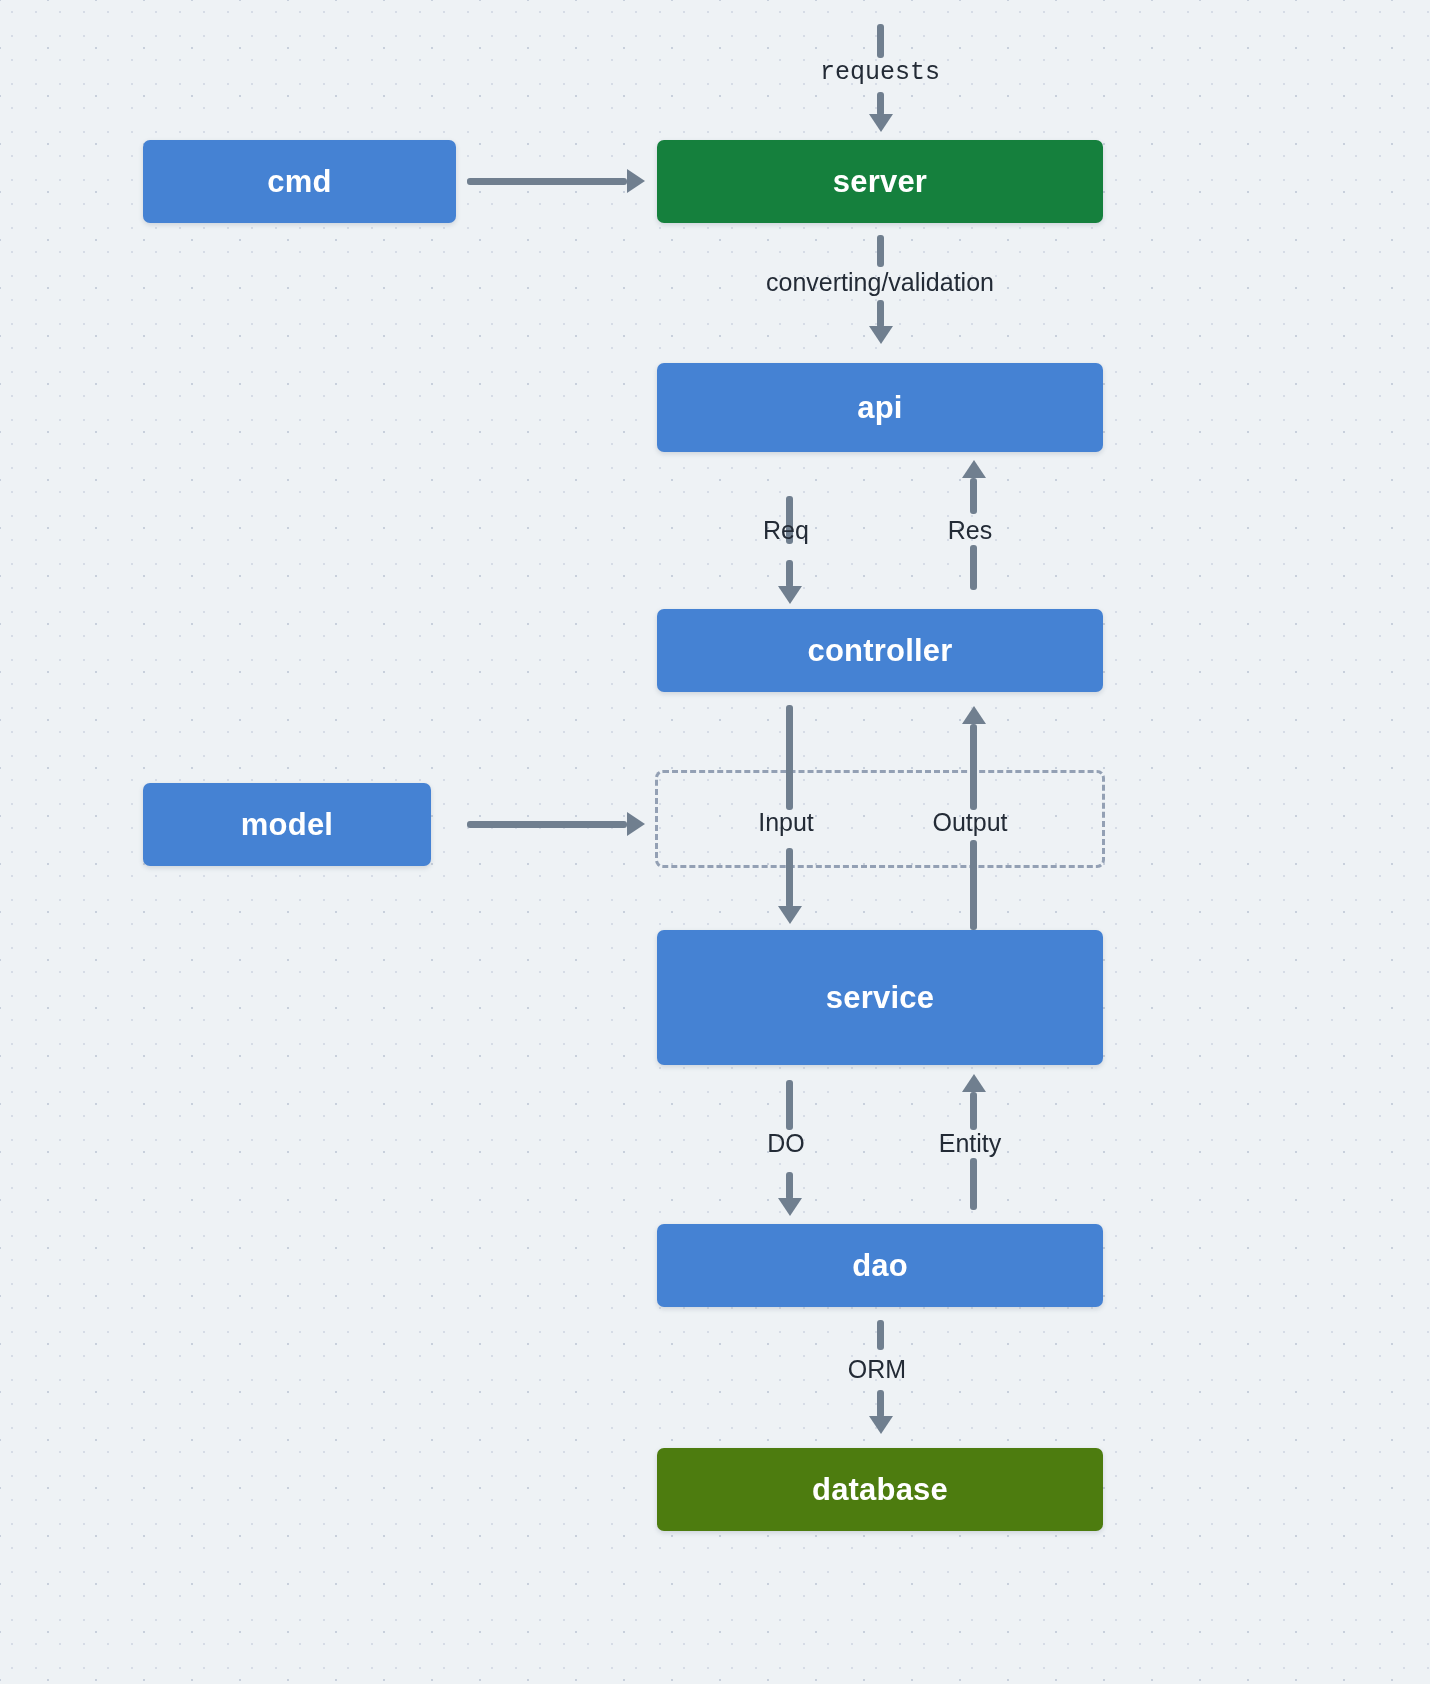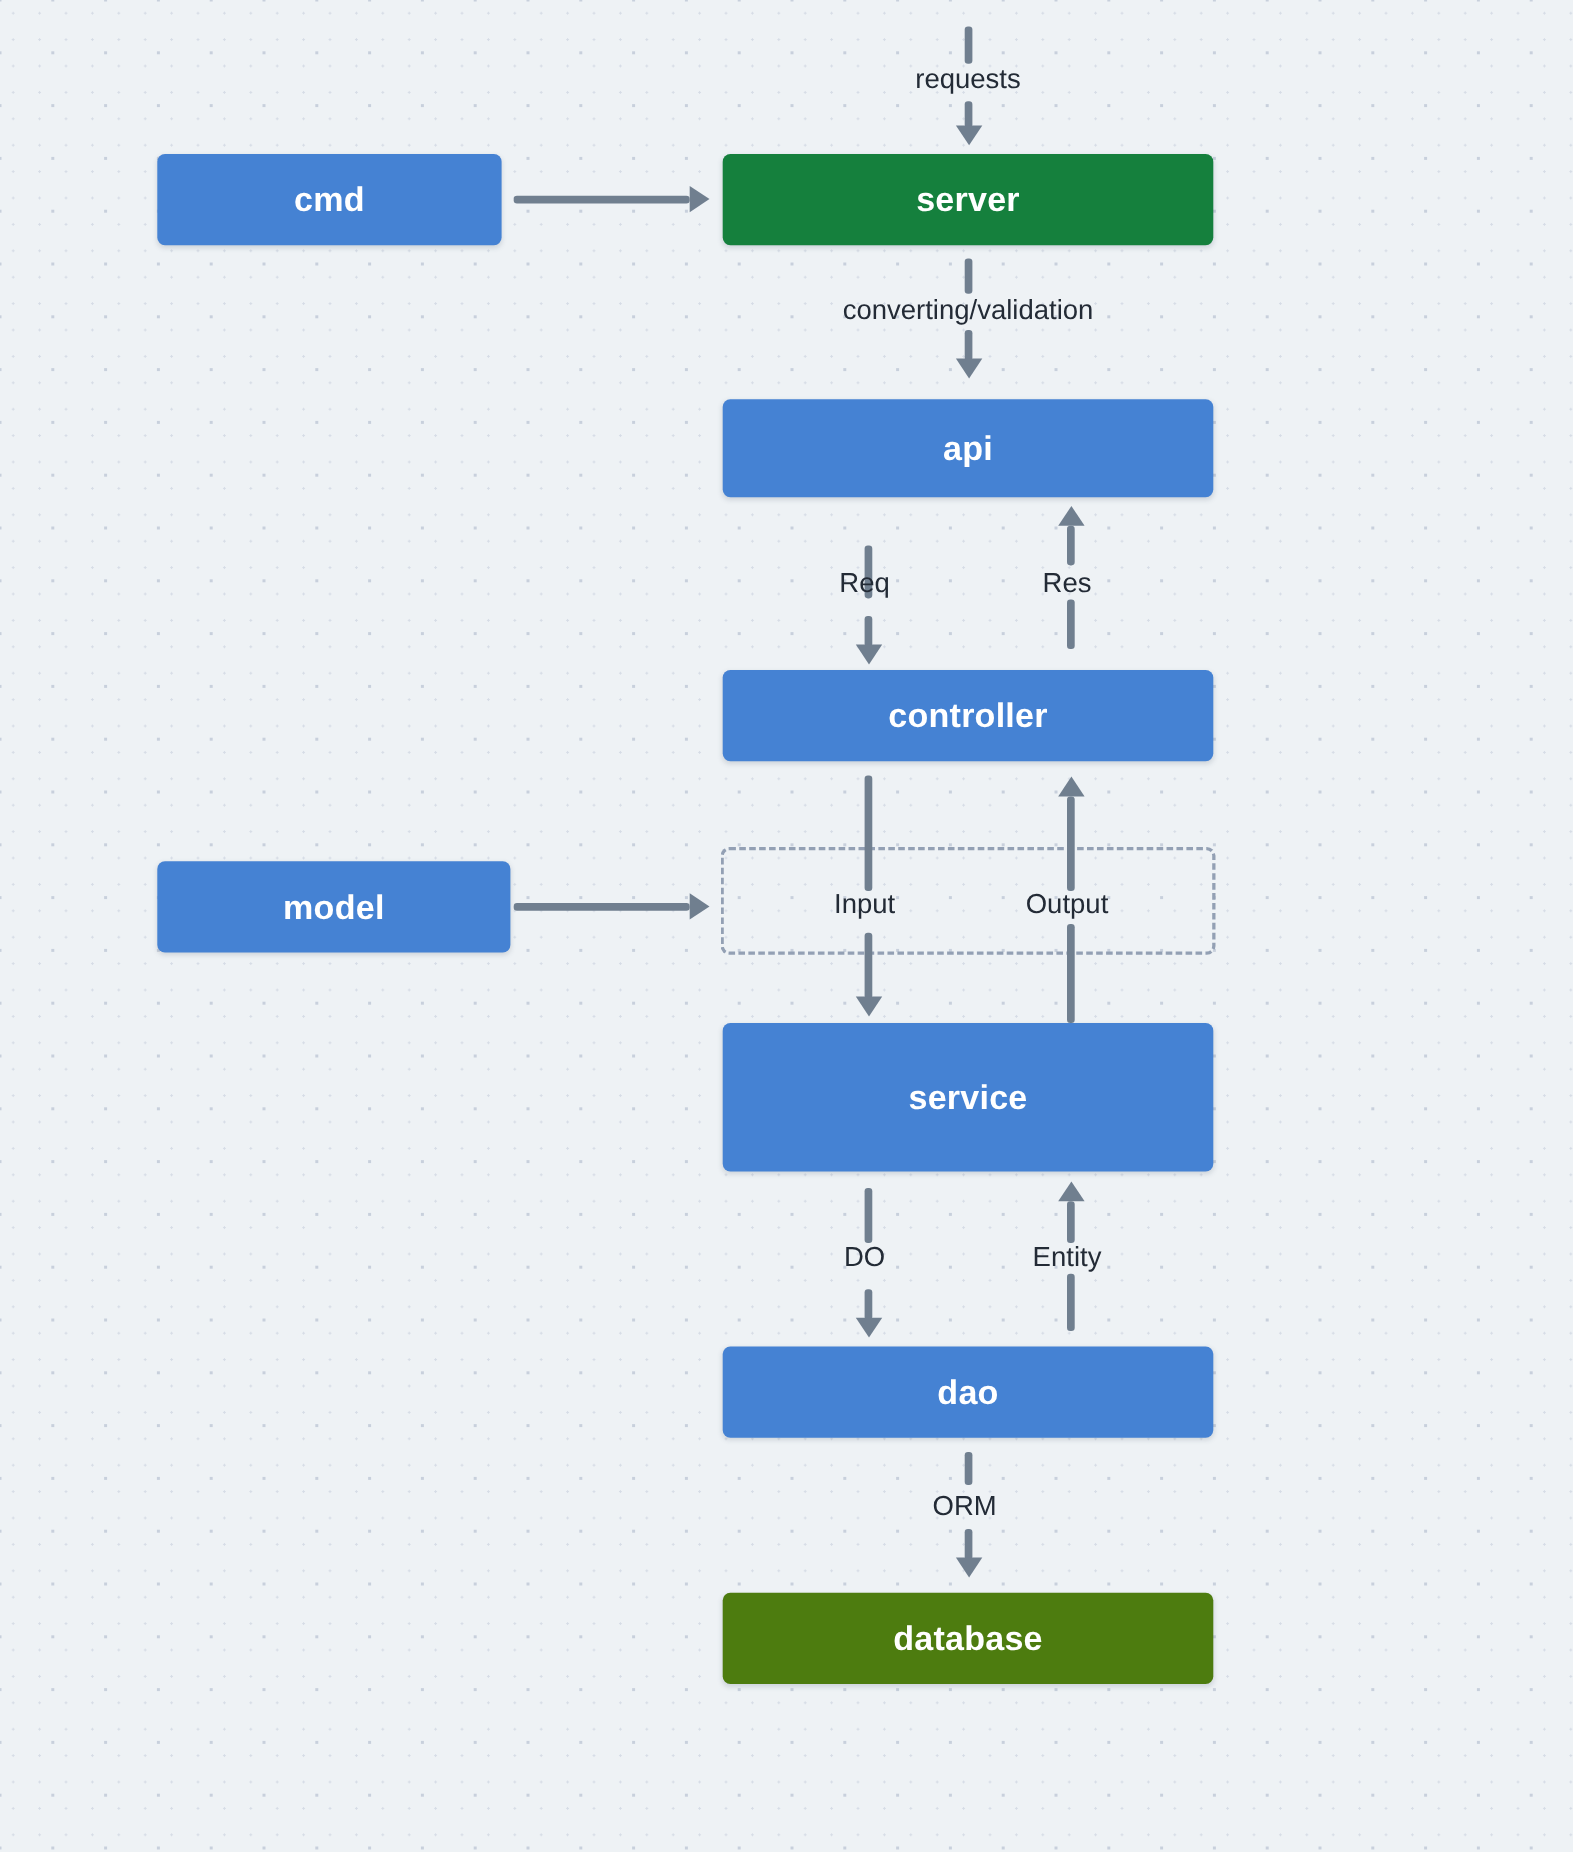--- a/index.html
+++ b/index.html
@@ -94,21 +94,21 @@
 </style>
 </head>
 <body>
 
 <div id="canvas">
 
   <div class="edge">
     <div class="edge-line v-line" style="left:877px; top:24px; height:34px;"></div>
     <div class="edge-line v-line" style="left:877px; top:92px; height:24px;"></div>
     <div class="arrow-down" style="left:869px; top:114px;"></div>
-    <div class="edge-label" style="left:680px; top:60px; width:400px;">requests</div>
+    <div class="edge-label" style="left:680px; top:60px; width:400px;font-family:Liberation Mono, monospace;">requests</div>
   </div>
 
   <div class="node blue" style="left:143px; top:140px; width:313px; height:83px;">
     <span>cmd</span>
   </div>
 
   <div class="edge">
     <div class="edge-line h-line" style="left:467px; top:178px; width:160px;"></div>
     <div class="arrow-right" style="left:627px; top:169px;"></div>
   </div>
@@ -141,21 +141,21 @@
     <div class="edge-line v-line" style="left:970px; top:545px; height:45px;"></div>
     <div class="edge-label" style="left:890px; top:518px; width:160px;">Res</div>
   </div>
 
   <div class="node blue" style="left:657px; top:609px; width:446px; height:83px;">
     <span>controller</span>
   </div>
 
   <div class="dashed-group" style="left:655px; top:770px; width:450px; height:98px;"></div>
 
-  <div class="node blue" style="left:143px; top:783px; width:321px; height:83px;">
+  <div class="node blue" style="left:143px; top:783px; width:288px; height:83px;">
     <span>model</span>
   </div>
 
   <div class="edge">
     <div class="edge-line h-line" style="left:467px; top:821px; width:160px;"></div>
     <div class="arrow-right" style="left:627px; top:812px;"></div>
   </div>
 
   <div class="edge">
     <div class="edge-line v-line" style="left:786px; top:705px; height:105px;"></div>

